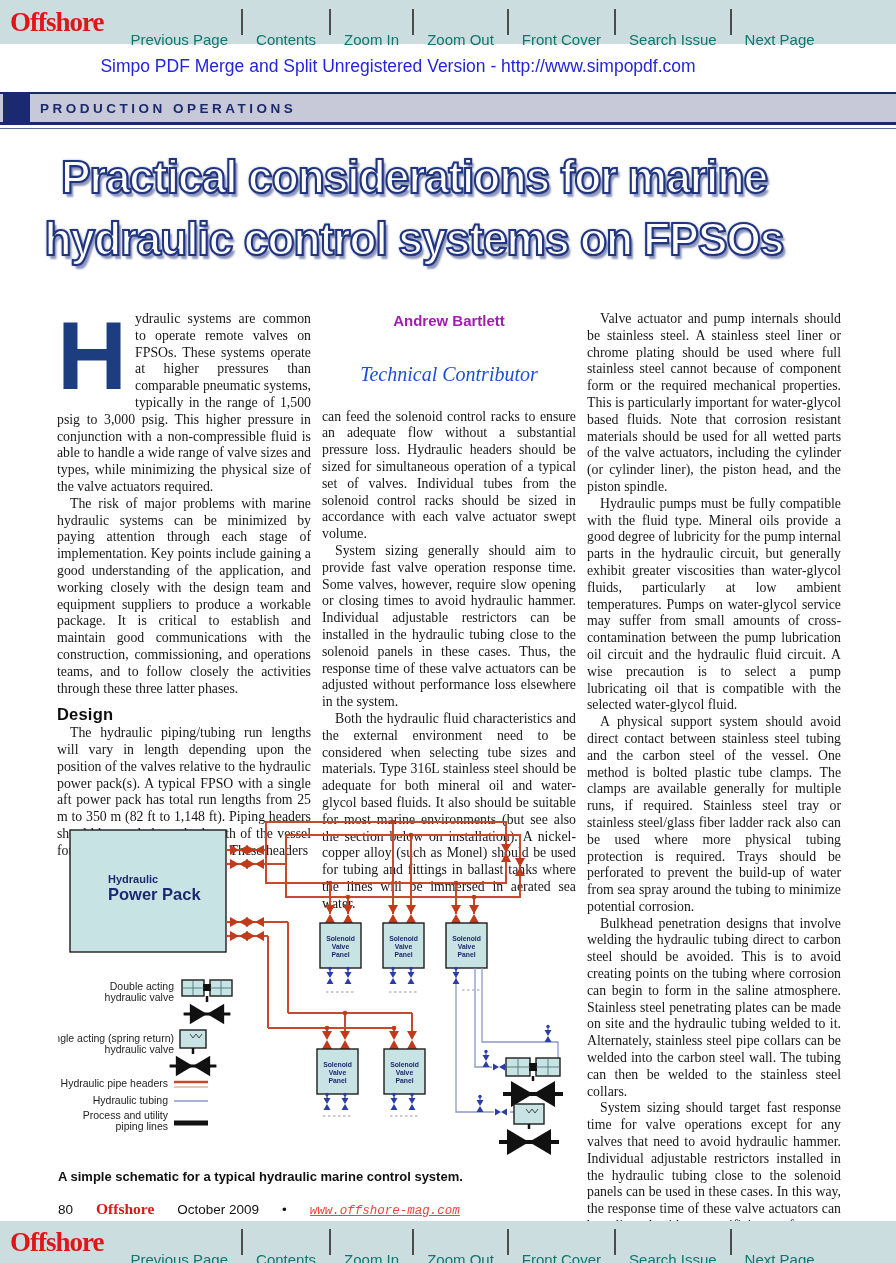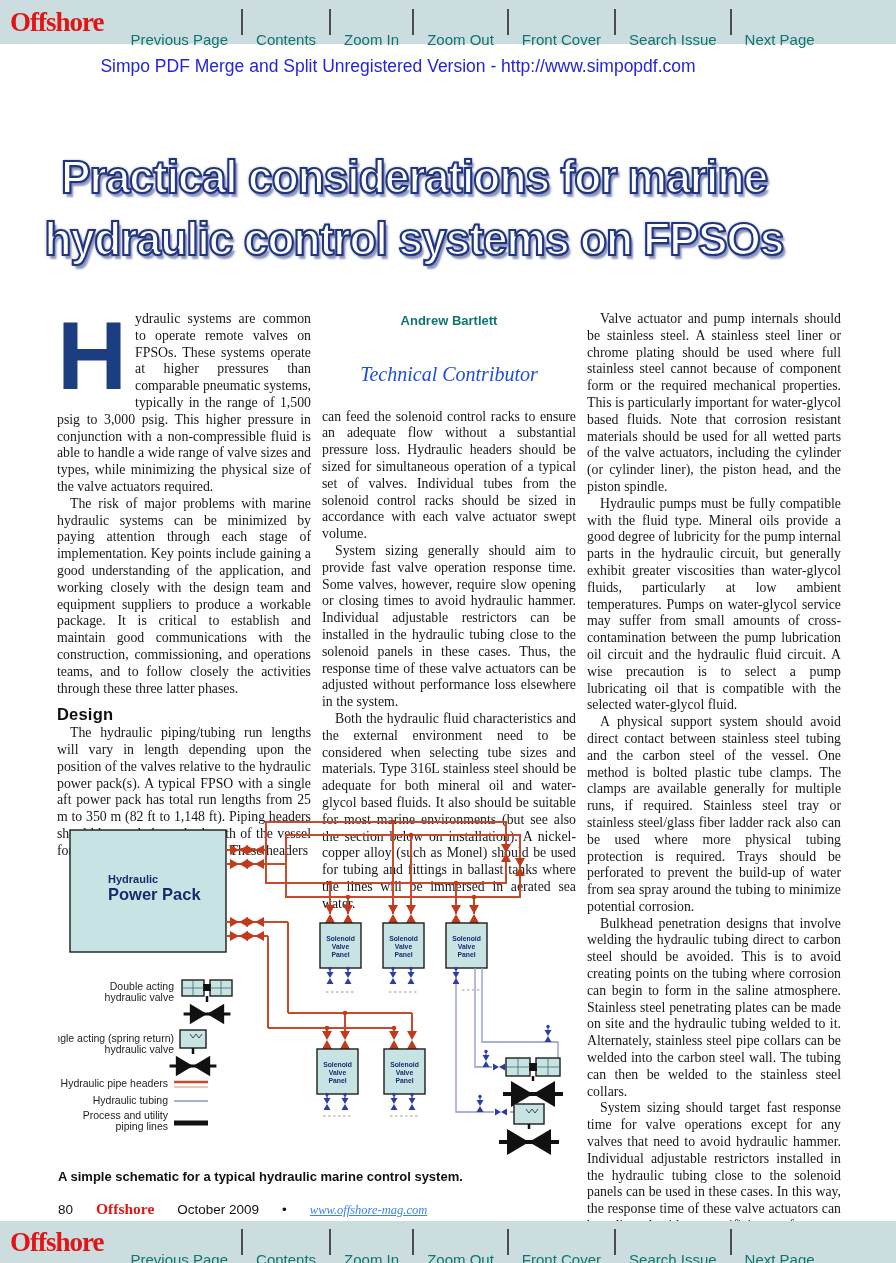--- a/index.html
+++ b/index.html
@@ -41,31 +41,31 @@
   .article{position:absolute;top:311px;left:57px;width:784px;display:flex;gap:11px;}
   .col{flex:1;font-family:"Liberation Serif",serif;font-size:13.8px;line-height:16.8px;
        color:#171717;text-align:justify;}
   .col p{margin:0;}
   .indent{text-indent:13px;}
   .dropcap{float:left;font-family:"Liberation Sans",sans-serif;font-weight:700;
            font-size:97px;line-height:80px;color:#1c3e80;margin:5px 8px 0 0;}
   .design-h{font-family:"Liberation Sans",sans-serif;font-weight:700;font-size:16.5px;
             color:#0e0e0e;margin:9px 0 2px 0;letter-spacing:.2px;}
   .byline{text-align:center;margin:2px 0 26px 0;}
-  .byname{font-family:"Liberation Sans",sans-serif;font-weight:700;font-size:13px;color:#0f766e;}
+  .byname{font-family:"Liberation Sans",sans-serif;font-weight:700;font-size:15px;color:#a21caf;}
   .byrole{font-family:"Liberation Serif",serif;font-style:italic;font-size:20px;color:#1d4ed8;margin-top:36px;}
 
   
   .diagram{position:absolute;top:820px;left:58px;width:524px;height:348px;}
   .caption{position:absolute;top:1169px;left:58px;font-weight:700;font-size:13px;color:#101010;}
   .footer{position:absolute;top:1200px;left:58px;display:flex;align-items:baseline;gap:23px;
           font-size:13.5px;color:#111;}
   .f-brand{font-family:"Liberation Serif",serif;font-weight:700;font-size:15.5px;color:#e01616;}
-  .f-url{font-family:Liberation Serif, serif;font-style:italic;font-size:12.5px;
-         text-decoration:underline;color:#3b82f6;cursor:pointer;}
+  .f-url{font-family:Liberation Mono, monospace;font-style:italic;font-size:12.5px;
+         text-decoration:underline;color:#ef4444;cursor:pointer;}
 
   svg text{font-family:"Liberation Sans",sans-serif;}
   .teal{fill:#c8e3e4;stroke:#1d1d1d;stroke-width:1.4;}
   .ptxt{font-size:6.8px;font-weight:700;fill:#1b2a6e;text-anchor:middle;}
   .ltxt{font-size:10.5px;fill:#222;text-anchor:end;}
   .redline{stroke:#c64a2b;stroke-width:2;fill:none;}
   .blueline{stroke:#8d97c8;stroke-width:1.3;fill:none;}
   .dash{stroke:#9a9a9a;stroke-width:1;fill:none;stroke-dasharray:2.5 2.5;}
 </style>
 </head>
@@ -88,20 +88,27 @@
       <span class="tb-sep"></span>
       <span class="tb-item">Search Issue</span>
       <span class="tb-sep"></span>
       <span class="tb-item">Next Page</span>
     </div>
 
   </div>
 
   <div class="watermark">Simpo PDF Merge and Split Unregistered Version - http://www.simpopdf.com</div>
 
+  <div class="band-wrap">
+    <div class="band">
+      <span class="band-square"></span>
+      <span class="band-title">PRODUCTION OPERATIONS</span>
+    </div>
+    <div class="band-rule"></div>
+  </div>
 
   <div class="headline">
     <div class="headline-line">Practical considerations for marine</div>
     <div class="headline-line">hydraulic control systems on FPSOs</div>
   </div>
 
   <div class="article">
     <div class="col">
       <p><span class="dropcap">H</span><span>ydraulic systems are common to operate remote valves on FPSOs. These systems operate at higher pressures than comparable pneumatic systems, typically in the range of 1,500 psig to 3,000 psig. This higher pressure in conjunction with a non-compressible fluid is able to handle a wide range of valve sizes and types, while minimizing the physical size of the valve actuators required.</span></p>
       <p class="indent">The risk of major problems with marine hydraulic systems can be minimized by paying attention through each stage of implementation. Key points include gaining a good understanding of the application, and working closely with the design team and equipment suppliers to produce a workable package. It is critical to establish and maintain good communications with the construction, commissioning, and operations teams, and to follow closely the activities through these three latter phases.</p>

